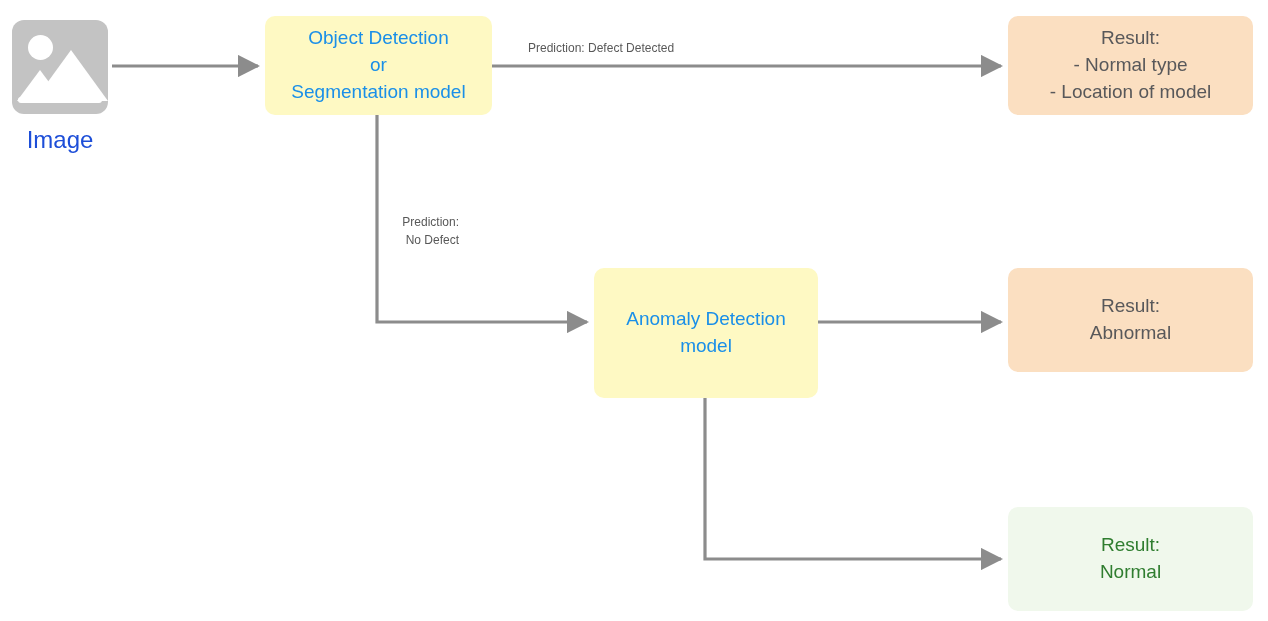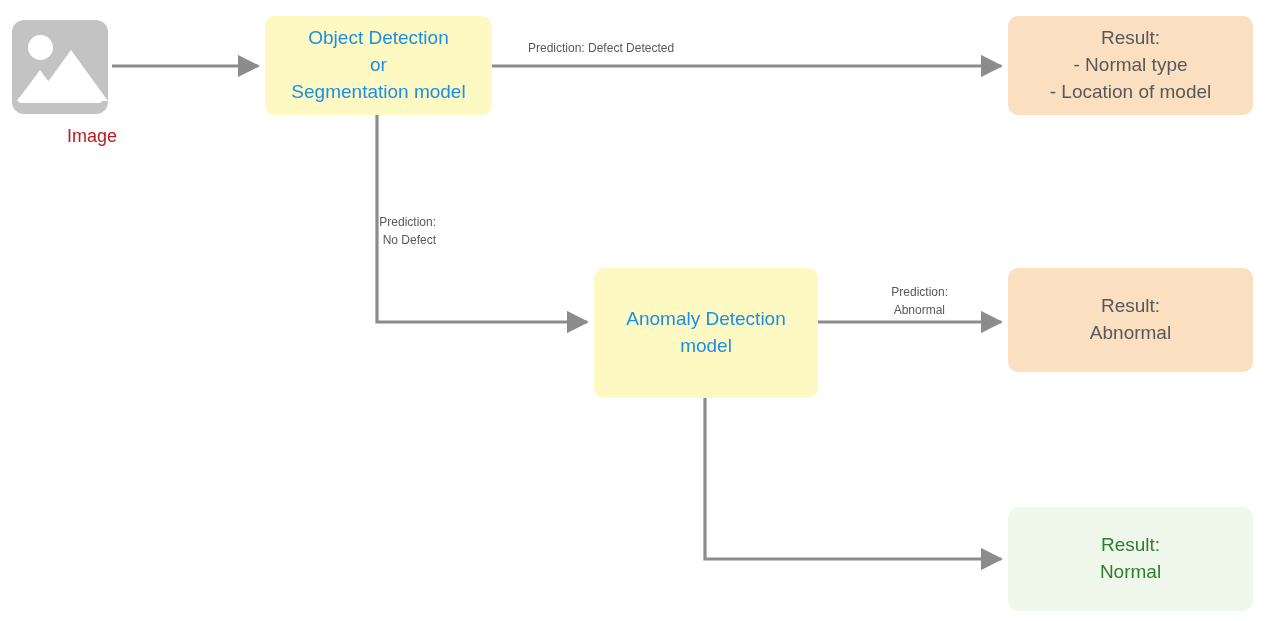--- a/index.html
+++ b/index.html
@@ -103,23 +103,22 @@
     height: 6px;
     background: #ffffff;
     border-radius: 3px;
   }
   .img-caption {
     position: absolute;
     left: 0px;
     top: 126px;
     width: 120px;
     text-align: center;
-    color: #b91c1c;
-    font-size: 18px;
-    padding-left: 32px;
+    color: #1d4ed8;
+    font-size: 24px;
   }
 
   
   .edge-label {
     position: absolute;
     color: #585858;
     font-size: 12px;
     line-height: 1.44;
     white-space: pre;
   }
@@ -179,24 +178,20 @@
     <span class="line">Abnormal</span>
   </div>
 
   <div class="node node-result-ok" style="left:1008px; top:507px; width:245px; height:104px;">
     <span class="line">Result:</span>
     <span class="line">Normal</span>
   </div>
 
   <div class="edge-label left" style="left:528px; top:40px;">Prediction: Defect Detected</div>
 
-  <div class="edge-label left" style="left:366px; top:197px;">
+  <div class="edge-label left" style="left:389px; top:197px;">
     <span class="line">Prediction:</span>
     <span class="line"> No Defect</span>
   </div>
 
-  <div class="edge-label center" style="left:846px; top:267px; width:134px;">
-    <span class="line">Prediction:</span>
-    <span class="line">Abnormal</span>
-  </div>
 
 
 </div>
 
 </body></html>

